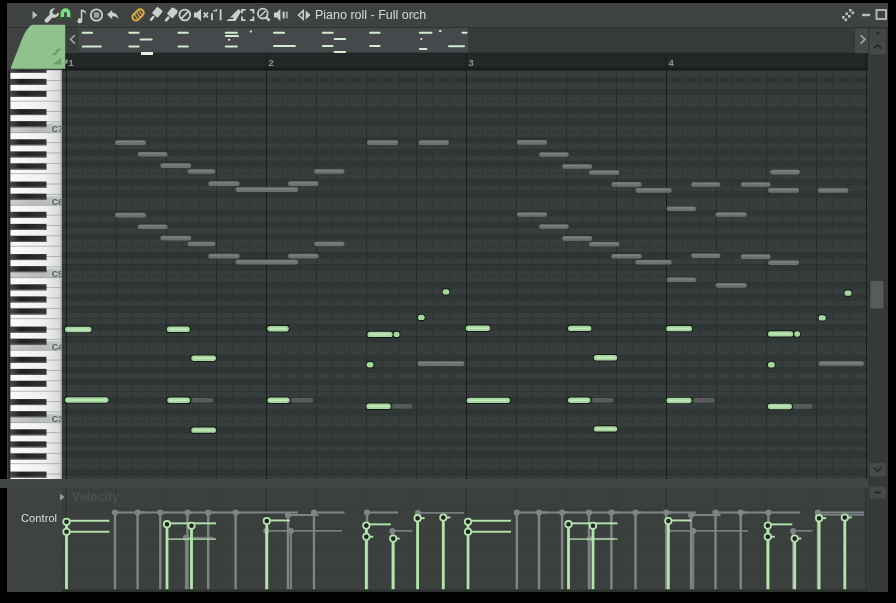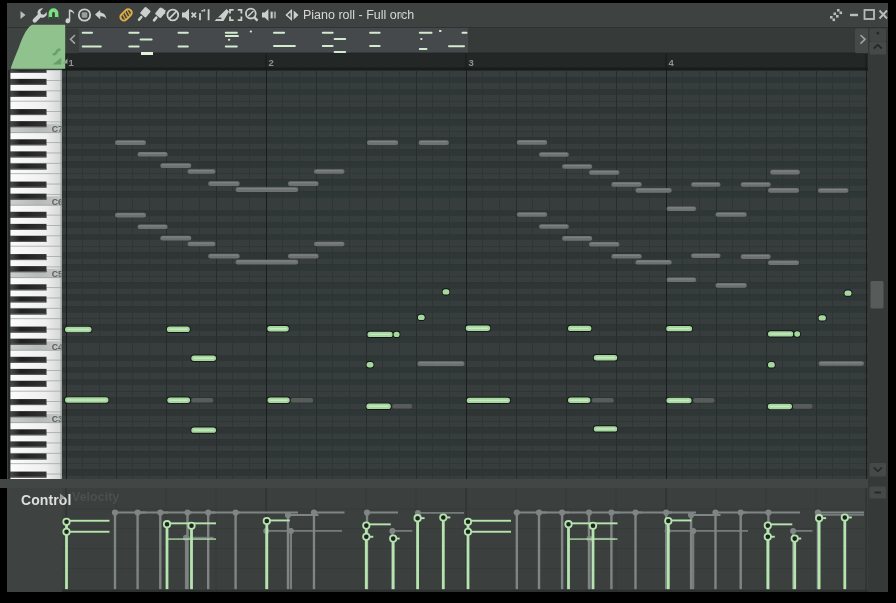--- a/index.html
+++ b/index.html
@@ -2,21 +2,21 @@
 <html><head><meta charset="utf-8">
 <style>
   html,body{margin:0;padding:0;background:#000;-webkit-font-smoothing:antialiased;}
   #page{position:relative;width:896px;height:603px;background:#000;overflow:hidden;
         font-family:"Liberation Sans", sans-serif;}
   .abs{position:absolute;}
 </style></head>
 <body>
 <div id="page">
   <div class="abs" style="left:7px;top:3px;width:882px;height:589px;background:#3e4342"></div>
-  <div class="abs" style="left:4px;top:3px;width:728px;height:25px"><svg width="896" height="25" viewBox="0 3 896 25" xmlns="http://www.w3.org/2000/svg">
+  <div class="abs" style="left:16px;top:3px;width:728px;height:25px"><svg width="896" height="25" viewBox="0 3 896 25" xmlns="http://www.w3.org/2000/svg">
         <path d="M16.5 11 L21.5 15 L16.5 19 Z" fill="#b9bdbc"></path>
         <path d="M39.2 8.3 a4.7 4.7 0 0 0 -5.4 6.3 l-4.6 4.4 a2.1 2.1 0 1 0 3.0 3.0 l4.4 -4.6 a4.7 4.7 0 0 0 6.2 -5.5 l-2.9 2.9 -2.9 -0.7 -0.7 -2.9 z" fill="#cbcfce"></path>
         <path d="M44.6 19 L44.6 13.2 a4.9 4.9 0 0 1 9.8 0 L54.4 19 L50.9 19 L50.9 13.4 a1.4 1.4 0 0 0 -2.8 0 L48.1 19 Z" fill="#7ce081"></path>
         <rect x="44.6" y="17" width="3.5" height="2" fill="#29512e"></rect>
         <rect x="50.9" y="17" width="3.5" height="2" fill="#29512e"></rect>
         <path d="M64.8 18.6 a2.4 2.4 0 1 0 1.5 2.2 l0 -9.3 c2 0.4 3.2 1.2 3.8 2.9 c0.6 -2.5 -1.3 -4.1 -3.7 -5 l-1.6 0.4 z" fill="#cbcfce"></path>
         <circle cx="80.5" cy="15" r="5.7" fill="none" stroke="#cbcfce" stroke-width="1.8"></circle>
         <rect x="77.7" y="12.2" width="5.6" height="5.6" rx="1.2" fill="#999d9c"></rect>
         <path d="M91 14.6 l5.2 -4.6 l0 2.6 c4 0.4 5.8 2.8 6.1 6.4 c-1.4 -1.9 -3.2 -2.9 -6.1 -2.6 l0 2.8 z" fill="#cbcfce"></path>
         <g transform="rotate(-45 122 14.8)">
@@ -765,20 +765,20 @@
     <path d="M 53.3 40.5 L 44.6 40.5 L 53.3 33.6 Z" fill="#699f68"></path>
   </svg>
   <div class="abs" style="left:140.5px;top:52px;width:12.5px;height:3.4px;background:#e2f4de"></div>
 
   <svg class="abs" style="left:62px;top:58px" width="6" height="6" viewBox="0 0 6 6">
       <path d="M 5.5 0.5 L 5.5 5.5 L 0.5 5.5 Z" fill="#8ba48c"></path>
     </svg>
 
   <div class="abs" style="left:7px;top:479px;width:55px;height:113px;background:#3e4342"></div>
   <div class="abs" style="left:0px;top:479px;width:868px;height:9px;background:#424746"></div>
-  <div class="abs" style="left:21px;top:492px;font-size:14px;font-weight:bold;color:#dcdfde;letter-spacing:0.1px">Control</div>
+  <div class="abs" style="left:21px;top:512px;font-size:11px;font-weight:normal;color:#dcdfde;letter-spacing:0.1px">Control</div>
   <svg class="abs" style="left:58px;top:493px" width="8" height="8" viewBox="0 0 8 8">
       <path d="M2 0.5 L6.5 4 L2 7.5 Z" fill="#989d9c"></path>
     </svg>
 
   <div class="abs" style="left:0;top:0;width:896px;height:3px;background:#000"></div>
   <div class="abs" style="left:888px;top:0;width:8px;height:603px;background:#000"></div>
   <div class="abs" style="left:0;top:592px;width:896px;height:11px;background:#000"></div>
 </div>
 </body></html>

